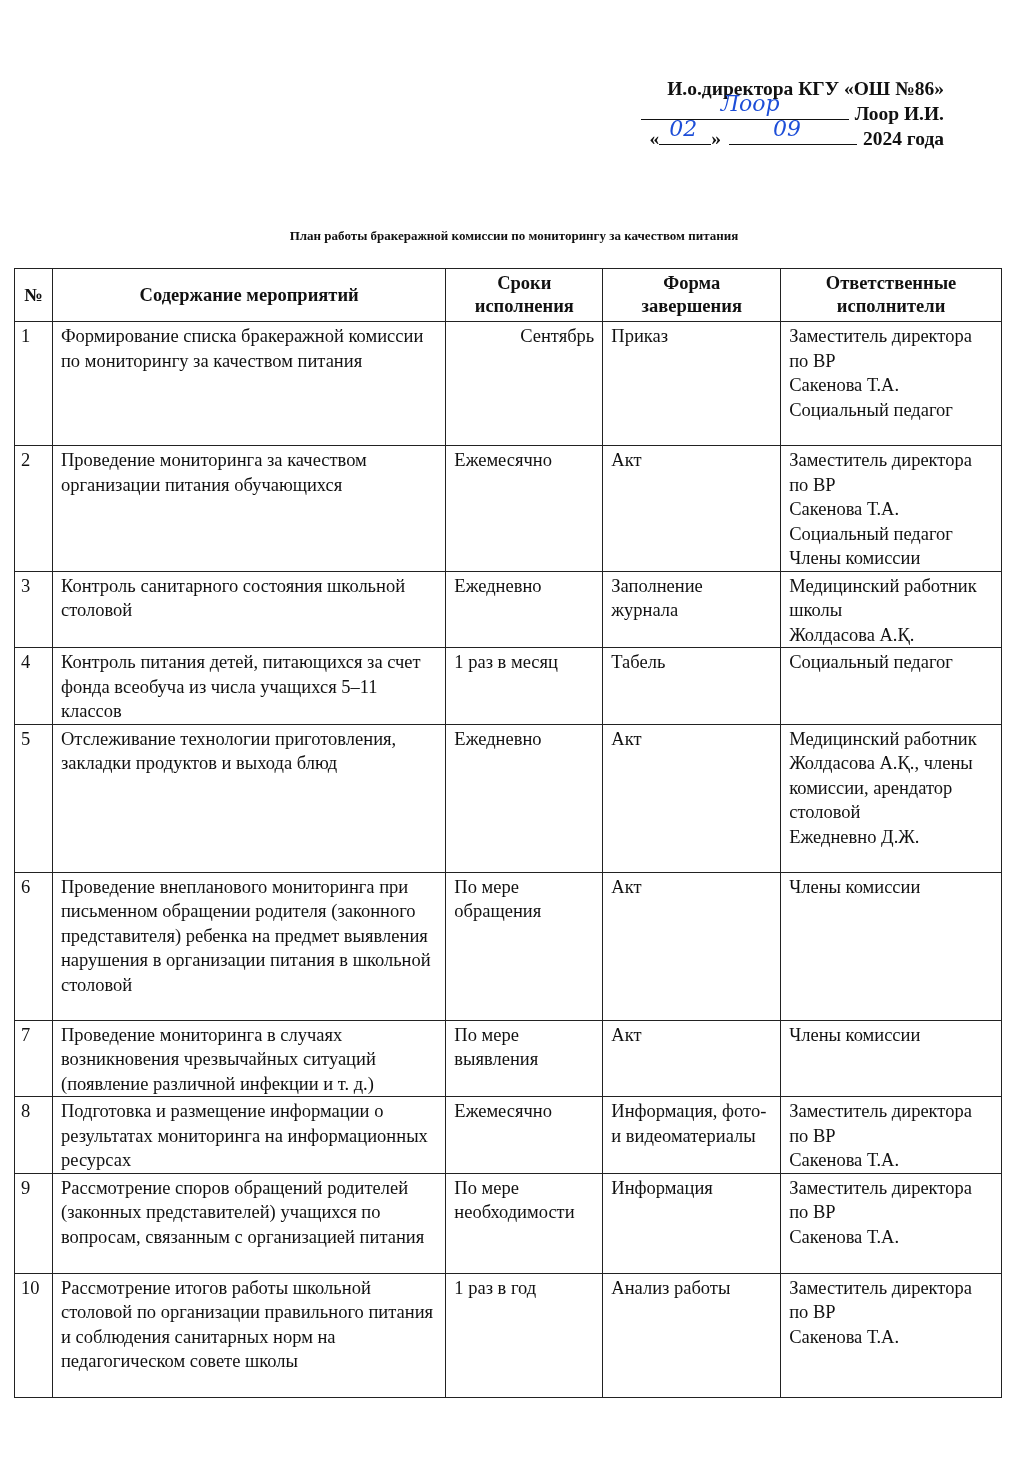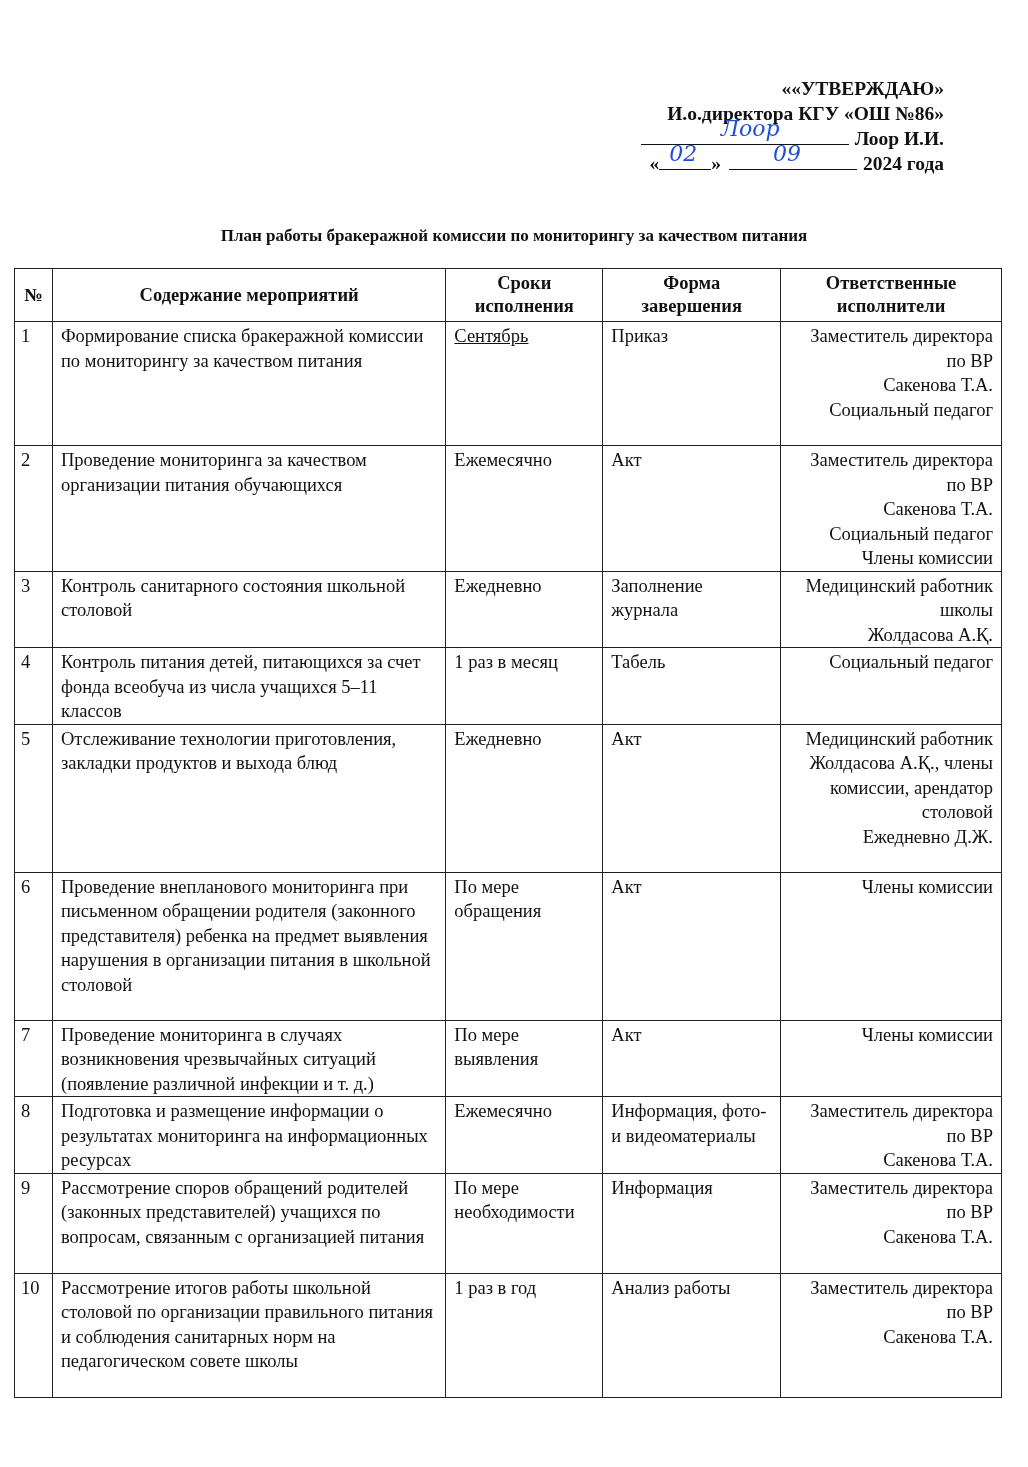--- a/index.html
+++ b/index.html
@@ -8,39 +8,38 @@
   .approval { position: absolute; right: 84px; top: 76px; text-align: right;
               font-weight: bold; font-size: 19.5px; line-height: 25px; }
   .approval .line { white-space: nowrap; }
   .blank { display: inline-block; border-bottom: 1.5px solid #111; height: 18px; vertical-align: baseline; position: relative; }
   .sig-blank { width: 208px; margin-right: 6px; }
   .day-blank { width: 52px; }
   .month-blank { width: 128px; margin: 0 6px 0 8px; text-align: right; }
   .handwriting { position: absolute; font-family: "DejaVu Serif", serif; font-style: italic; font-weight: normal;
                  color: #1d4ed8; font-size: 22px; top: -10px; }
   .title { position: absolute; left: 0; right: 0; top: 227px; text-align: center;
-           font-weight: bold; font-size: 17px; line-height: 18px; }
+           font-weight: bold; font-size: 13px; line-height: 18px; }
   table { position: absolute; left: 14px; top: 268px; width: 988px;
           border-collapse: collapse; font-size: 18.5px; line-height: 24.5px; }
   th, td { border: 1.6px solid #222; vertical-align: top; padding: 2px 8px 0 8px; text-align: left; }
   th { font-weight: bold; text-align: center; vertical-align: middle; font-size: 18.5px; line-height: 23px; padding: 3px 4px; }
   col.c-num { width: 38px; }
   col.c-content { width: 394px; }
   col.c-term { width: 157px; }
   col.c-form { width: 178px; }
   col.c-resp { width: 221px; }
   td.num { padding-left: 6px; padding-right: 2px; }
-  td.center { text-align: left; text-decoration: underline; }
-  .resp-line { display: block; text-align: right; }
+  td.center { text-align: right; }
+  .resp-line { display: block; }
 </style>
 </head>
 <body>
 
 <div class="approval">
-  <div class="line">««УТВЕРЖДАЮ»</div>
   <div class="line">И.о.директора КГУ «ОШ №86»</div>
   <div class="line">
     <span class="blank sig-blank">
       <span class="handwriting" style="left:80px;">Лоор</span>
     </span><span>Лоор И.И.</span>
   </div>
   <div class="line">
     <span>«</span><span class="blank day-blank"><span class="handwriting" style="left:10px;">02</span></span><span>»</span><span class="blank month-blank"><span class="handwriting" style="left:44px;">09</span></span><span>2024 года</span>
   </div>
 </div>

